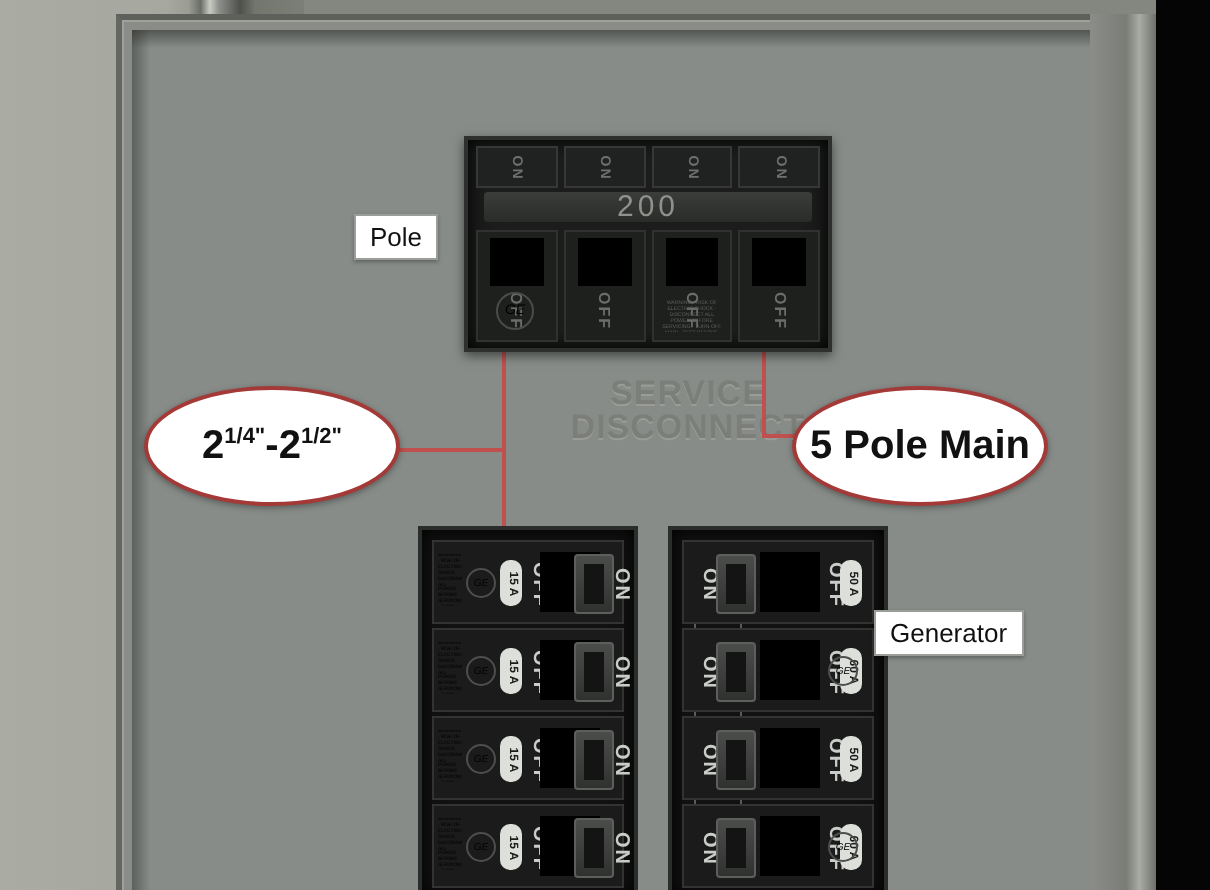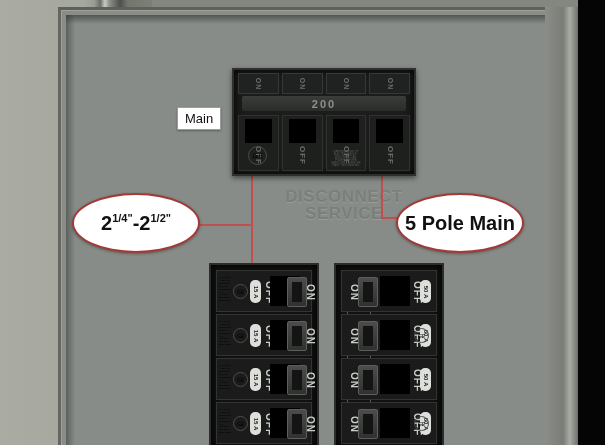--- a/index.html
+++ b/index.html
@@ -67,21 +67,21 @@
   .mb-toprow{position:absolute;left:4px;top:3px;right:4px;height:21px;
              display:flex;gap:3px;}
   .mb-topcell{flex:1;background:#202221;border:1px solid #363836;position:relative;}
   .mb-topcell span{position:absolute;left:50%;top:50%;
              transform:translate(-50%,-50%) rotate(90deg);
              font-size:7px;font-weight:700;color:#6d706c;letter-spacing:1px;}
   .mb-bar{position:absolute;left:8px;top:26px;right:8px;height:15px;
           background:linear-gradient(180deg,#3b3d3b,#2a2c2a);
           border:1px solid #47494７;border-radius:2px;
           display:flex;align-items:center;justify-content:center;}
-  .mb-bar span{font-size:11px;font-weight:700;color:#8e918c;letter-spacing:2px;}
+  .mb-bar span{font-size:15px;font-weight:400;color:#8e918c;letter-spacing:2px;}
   .mb-poles{position:absolute;left:4px;top:45px;right:4px;bottom:3px;
             display:flex;gap:3px;}
   .mb-pole{flex:1;background:#1e201e;border:1px solid #303230;position:relative;}
   .mb-win{position:absolute;left:6px;top:3px;right:6px;height:24px;background:#000;}
   .mb-off{position:absolute;left:50%;top:35px;
           transform:translate(-50%,0) rotate(90deg);
           font-size:8px;font-weight:700;color:#6a6d69;letter-spacing:1px;}
   .ge-logo{position:absolute;left:9px;bottom:5px;width:17px;height:17px;
            border-radius:50%;border:1px solid #4a4c4a;
            display:flex;align-items:center;justify-content:center;
@@ -143,22 +143,22 @@
 
   <div class="enclosure"></div>
   <div class="enc-inner"></div>
   <div class="enc-top-shadow"></div>
   <div class="enc-left-shadow"></div>
   <div class="enc-rim-right"></div>
   <div class="enc-edge-sheen"></div>
   <div class="enc-edge-black"></div>
 
   <div class="engrave">
+    <div>SERVICE</div>
     <div>DISCONNECT</div>
-    <div>SERVICE</div>
   </div>
 
   <div class="lead lead-v" style="left:251px;top:170px;height:55px;"></div>
   <div class="lead lead-h" style="left:180px;top:224px;width:73px;"></div>
   <div class="lead lead-v" style="left:251px;top:224px;height:40px;"></div>
   <div class="lead lead-v" style="left:381px;top:150px;height:68px;"></div>
   <div class="lead lead-h" style="left:381px;top:217px;width:32px;"></div>
 
   <div class="mainbrk">
     <div class="mb-toprow">
@@ -312,22 +312,23 @@
         </div>
       <div class="bwin" style="left:38px;"></div>
       <div class="vtxt" style="left:64px;top:16px;font-size:10px;">OFF</div>
       <div class="amp" style="left:78px;top:9px;">
           <span>60 A</span>
         </div>
       <div class="minilogo" style="left:72px;top:13px;">GE</div>
     </div>
   </div>
 
-  <div class="boxlabel" style="left:177px;top:107px;">Main</div>
-
+  <div class="boxlabel" style="left:177px;top:107px;">Pole</div>
+
+  <div class="boxlabel" style="left:437px;top:305px;">Generator</div>
 
   <div class="ellipse" style="left:396px;top:193px;width:124px;height:56px;">
     <span class="ellipse-txt">5 Pole Main</span>
   </div>
 
   <div class="ellipse" style="left:72px;top:193px;width:124px;height:56px;">
     <span class="ellipse-txt">
       <span>2</span><span class="frac">1/4"</span><span class="dash">-</span><span>2</span><span class="frac">1/2"</span>
     </span>
   </div>

